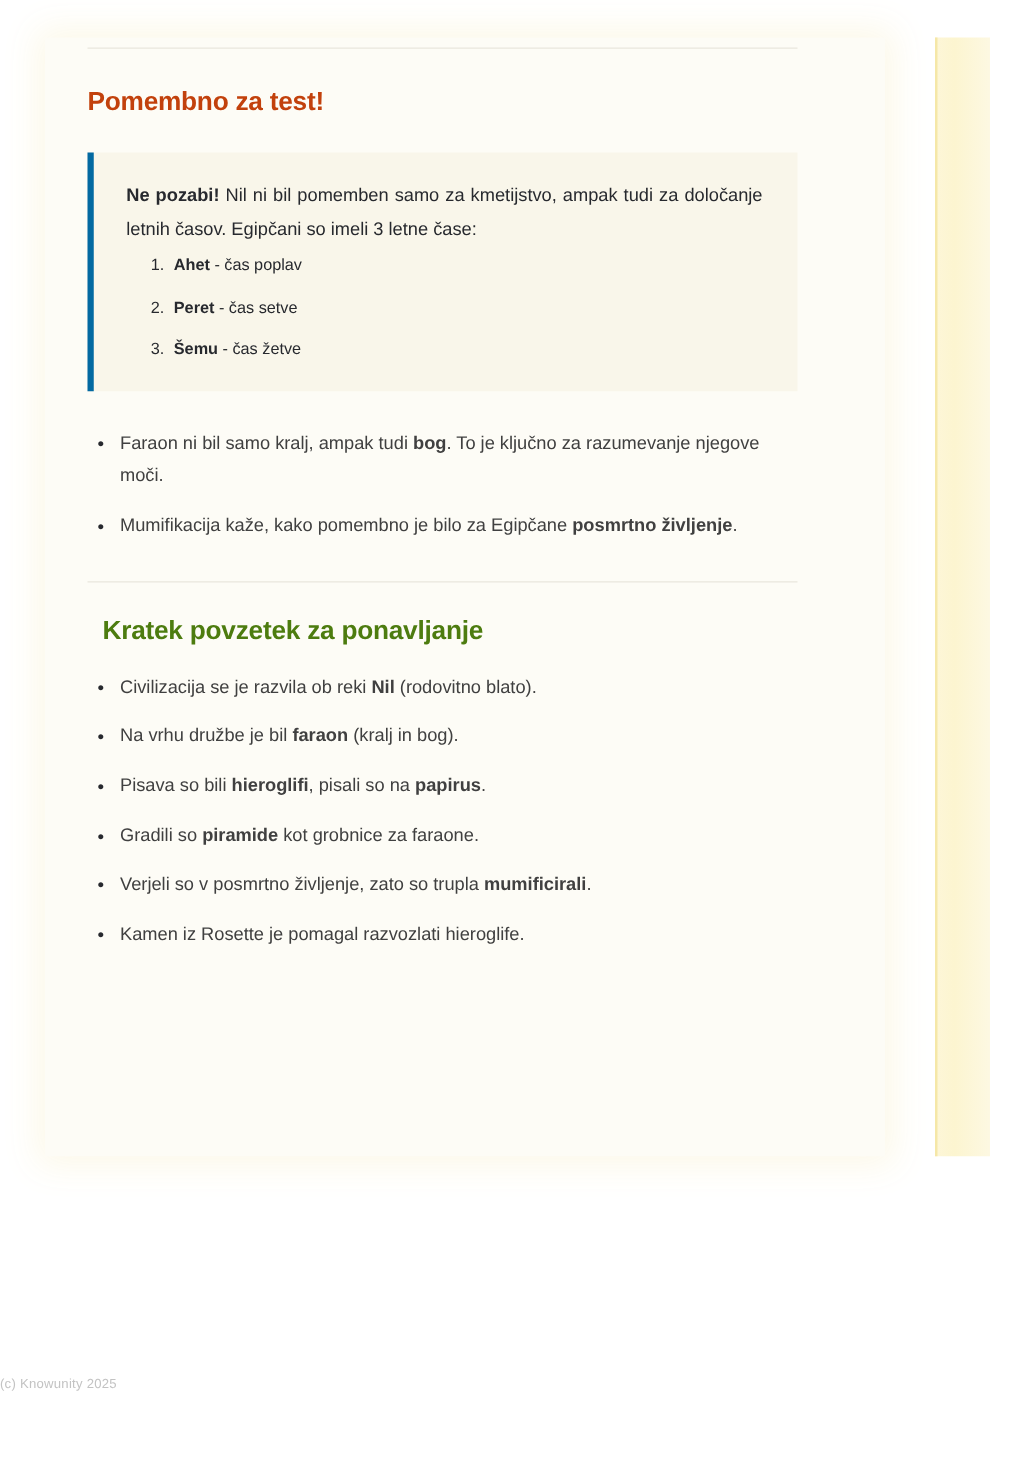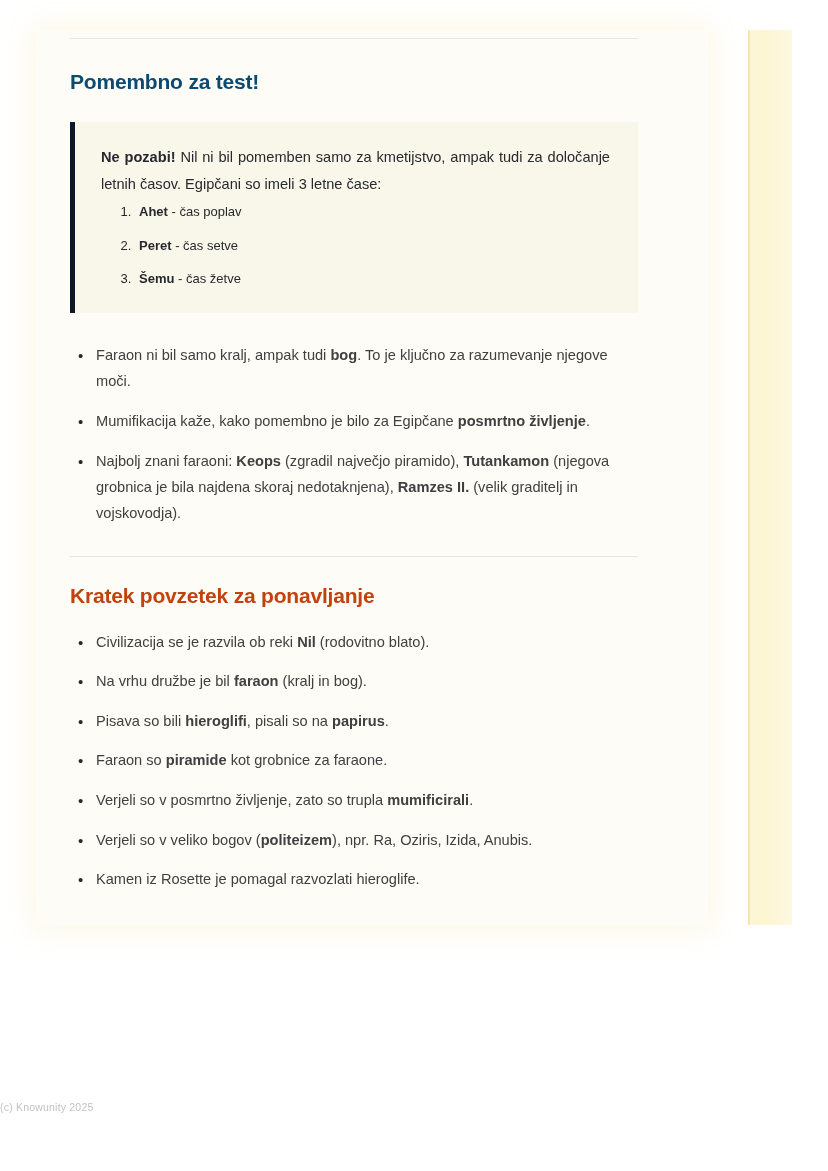--- a/index.html
+++ b/index.html
@@ -64,34 +64,35 @@
     background: #e9e6dd;
     width: 568px;
     margin: 0;
   }
   .rule.top { margin-bottom: 30px; }
   .rule.mid { margin-top: 12px; margin-bottom: 26px; }
 
   h2.section-heading {
     font-size: 21px;
     font-weight: bold;
-    color: #0c4a6e;
+    color: #c2410c;
     margin: 0 0 28px 0;
     letter-spacing: -0.2px;
     line-height: 1.2;
   }
   h2.section-heading.second {
-    color: #c2410c;
+    color: #4d7c0f;
     margin-bottom: 22px;
+    margin-left: 12px;
   }
 
   
   .callout {
     background: #f9f6ea;
-    border-left: 5px solid #0f172a;
+    border-left: 5px solid #0369a1;
     padding: 22px 28px 24px 26px;
     margin: 0 0 26px 0;
     box-sizing: border-box;
     width: 568px;
   }
   .callout p {
     margin: 0;
     font-size: 14.6px;
     line-height: 1.85;
     color: #27292e;
@@ -188,34 +189,32 @@
           <b>Šemu</b><span> - čas žetve</span>
         </li>
       </ol>
     </div>
 
     <div class="spacer-after-callout"></div>
 
     <ul class="bullets">
       <li><span>Faraon ni bil samo kralj, ampak tudi </span><b>bog</b><span>. To je ključno za razumevanje njegove moči.</span></li>
       <li><span>Mumifikacija kaže, kako pomembno je bilo za Egipčane </span><b>posmrtno življenje</b><span>.</span></li>
-      <li><span>Najbolj znani faraoni: </span><b>Keops</b><span> (zgradil največjo piramido), </span><b>Tutankamon</b><span> (njegova grobnica je bila najdena skoraj nedotaknjena), </span><b>Ramzes II.</b><span> (velik graditelj in vojskovodja).</span></li>
     </ul>
 
     <div class="rule mid" style="margin-top:30px;"></div>
 
     <h2 class="section-heading second">Kratek povzetek za ponavljanje</h2>
 
     <ul class="bullets summary">
       <li><span>Civilizacija se je razvila ob reki </span><b>Nil</b><span> (rodovitno blato).</span></li>
       <li><span>Na vrhu družbe je bil </span><b>faraon</b><span> (kralj in bog).</span></li>
       <li><span>Pisava so bili </span><b>hieroglifi</b><span>, pisali so na </span><b>papirus</b><span>.</span></li>
-      <li><span>Faraon so </span><b>piramide</b><span> kot grobnice za faraone.</span></li>
+      <li><span>Gradili so </span><b>piramide</b><span> kot grobnice za faraone.</span></li>
       <li><span>Verjeli so v posmrtno življenje, zato so trupla </span><b>mumificirali</b><span>.</span></li>
-      <li><span>Verjeli so v veliko bogov (</span><b>politeizem</b><span>), npr. Ra, Oziris, Izida, Anubis.</span></li>
       <li><span>Kamen iz Rosette je pomagal razvozlati hieroglife.</span></li>
     </ul>
 
   </div>
 
   <div class="footer">(c) Knowunity 2025</div>
 
 </div>
 
 </body></html>

